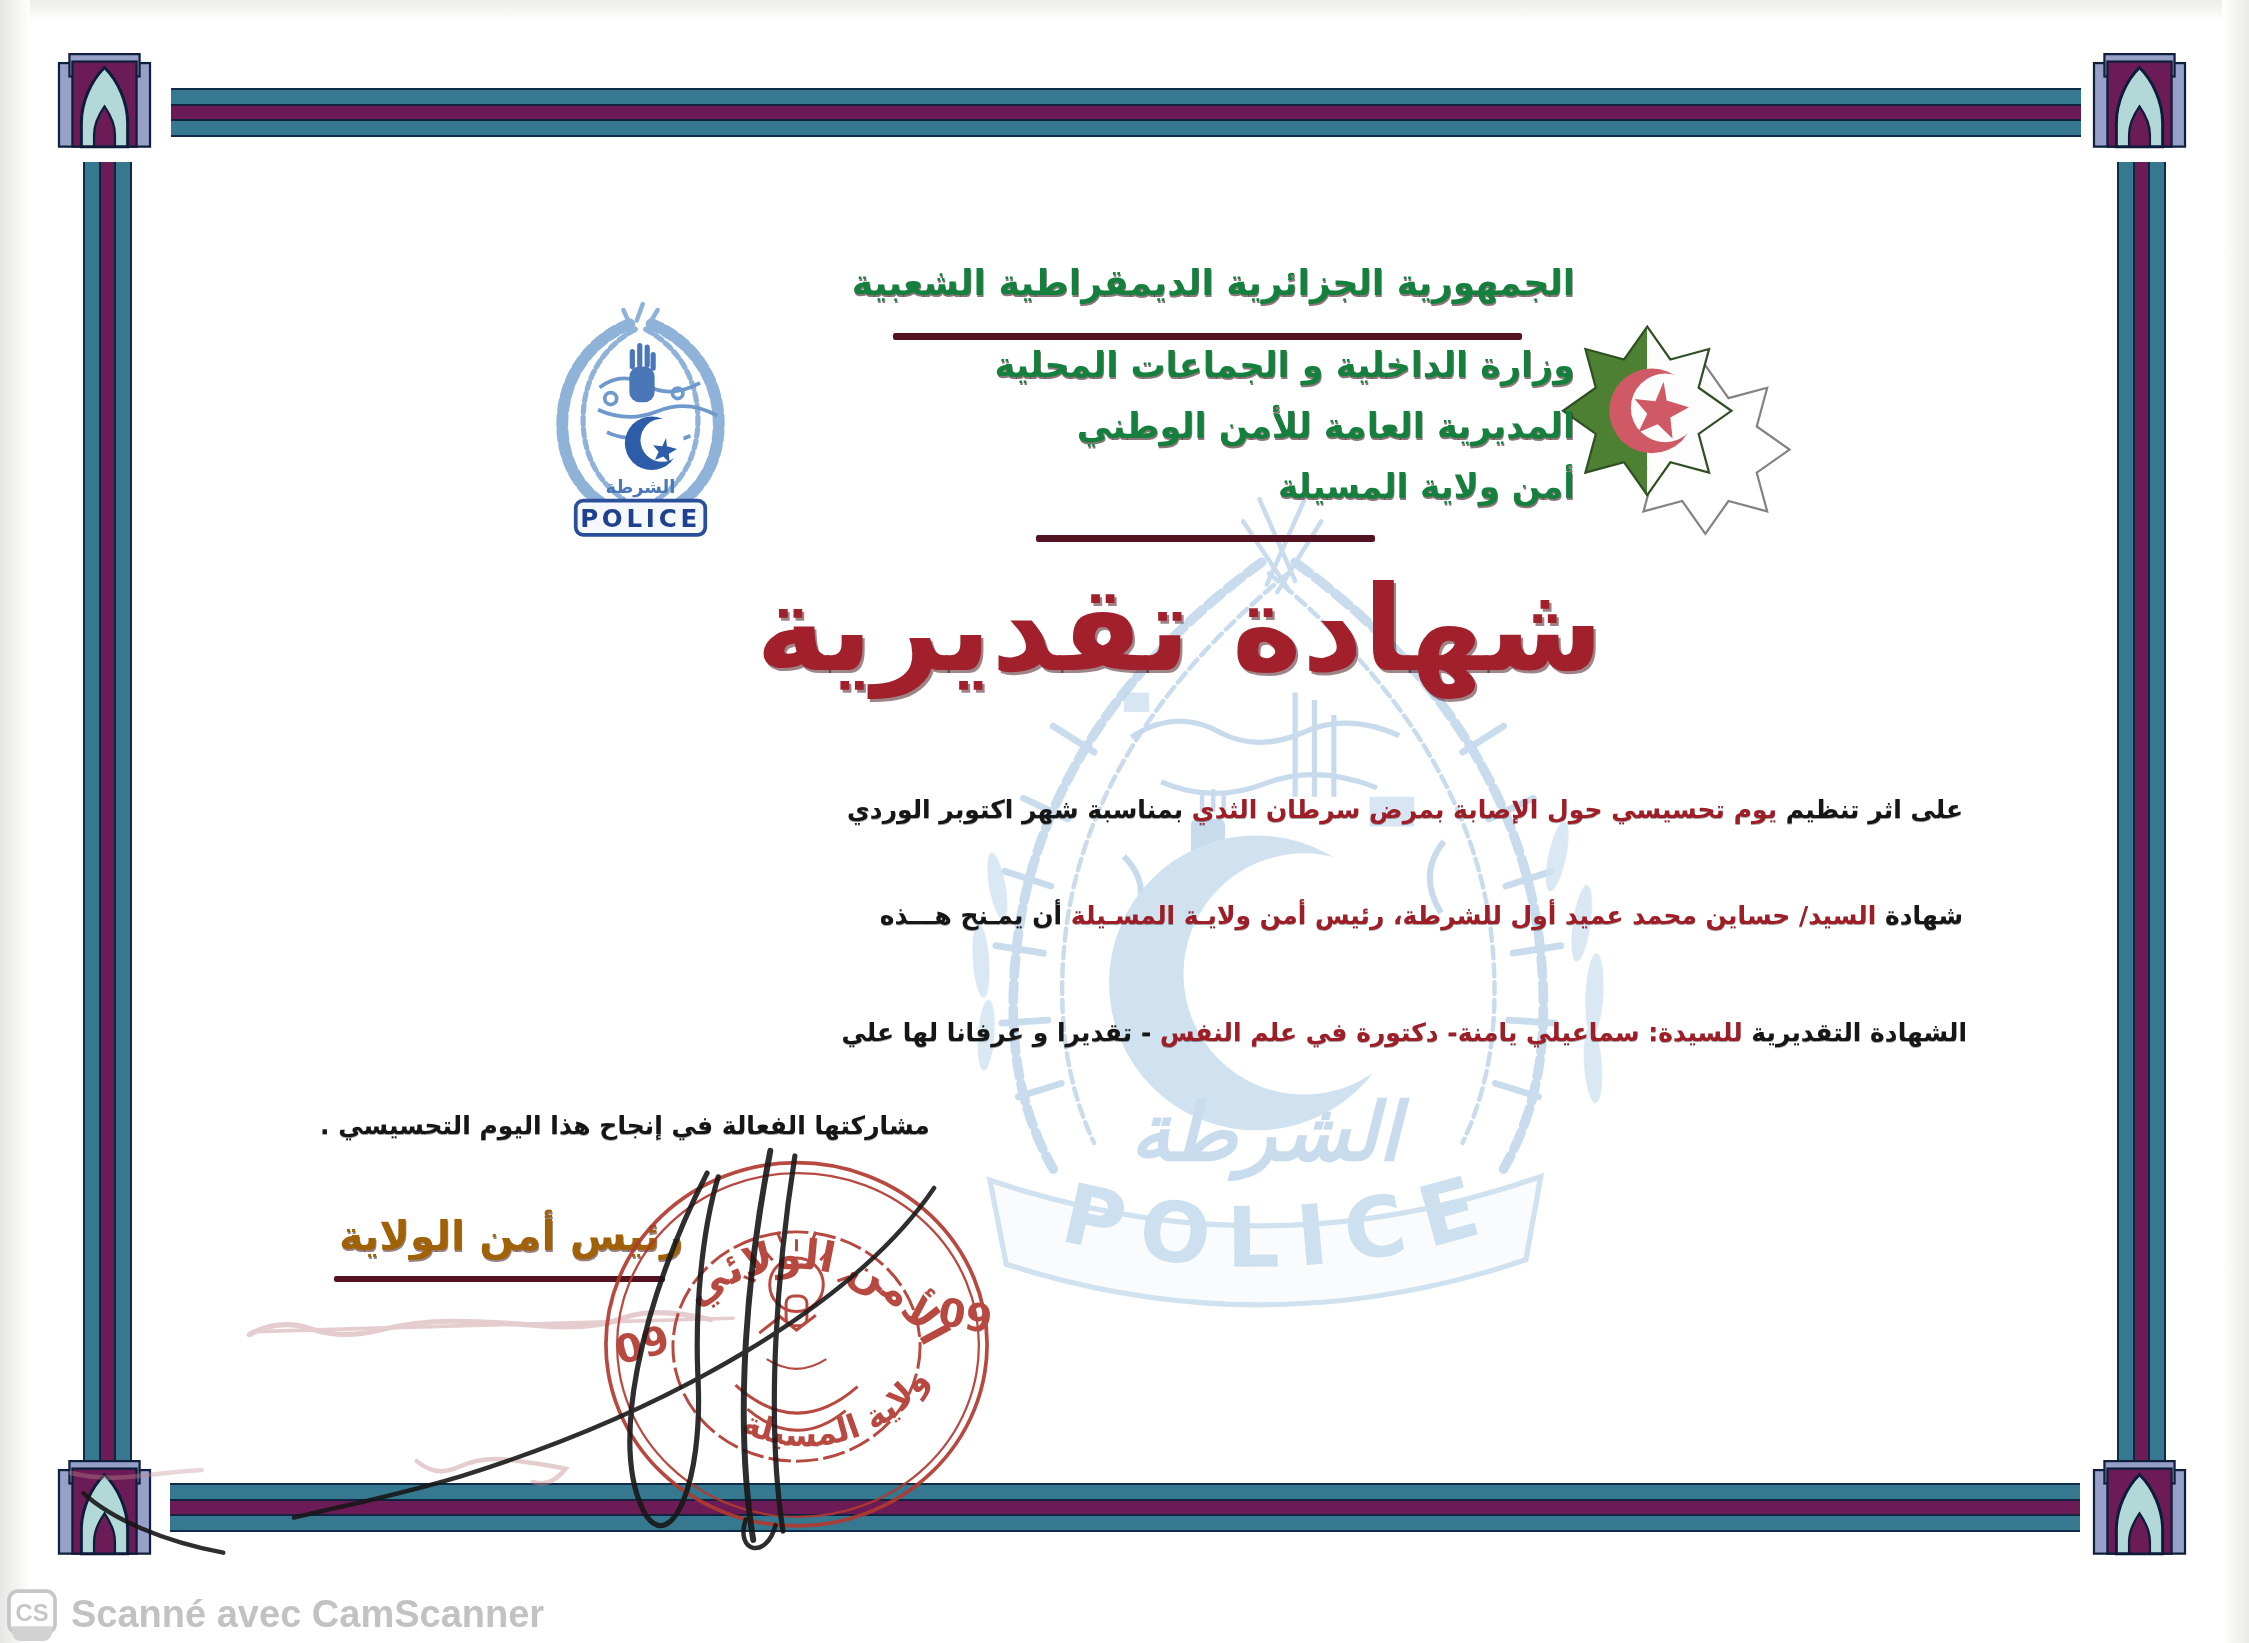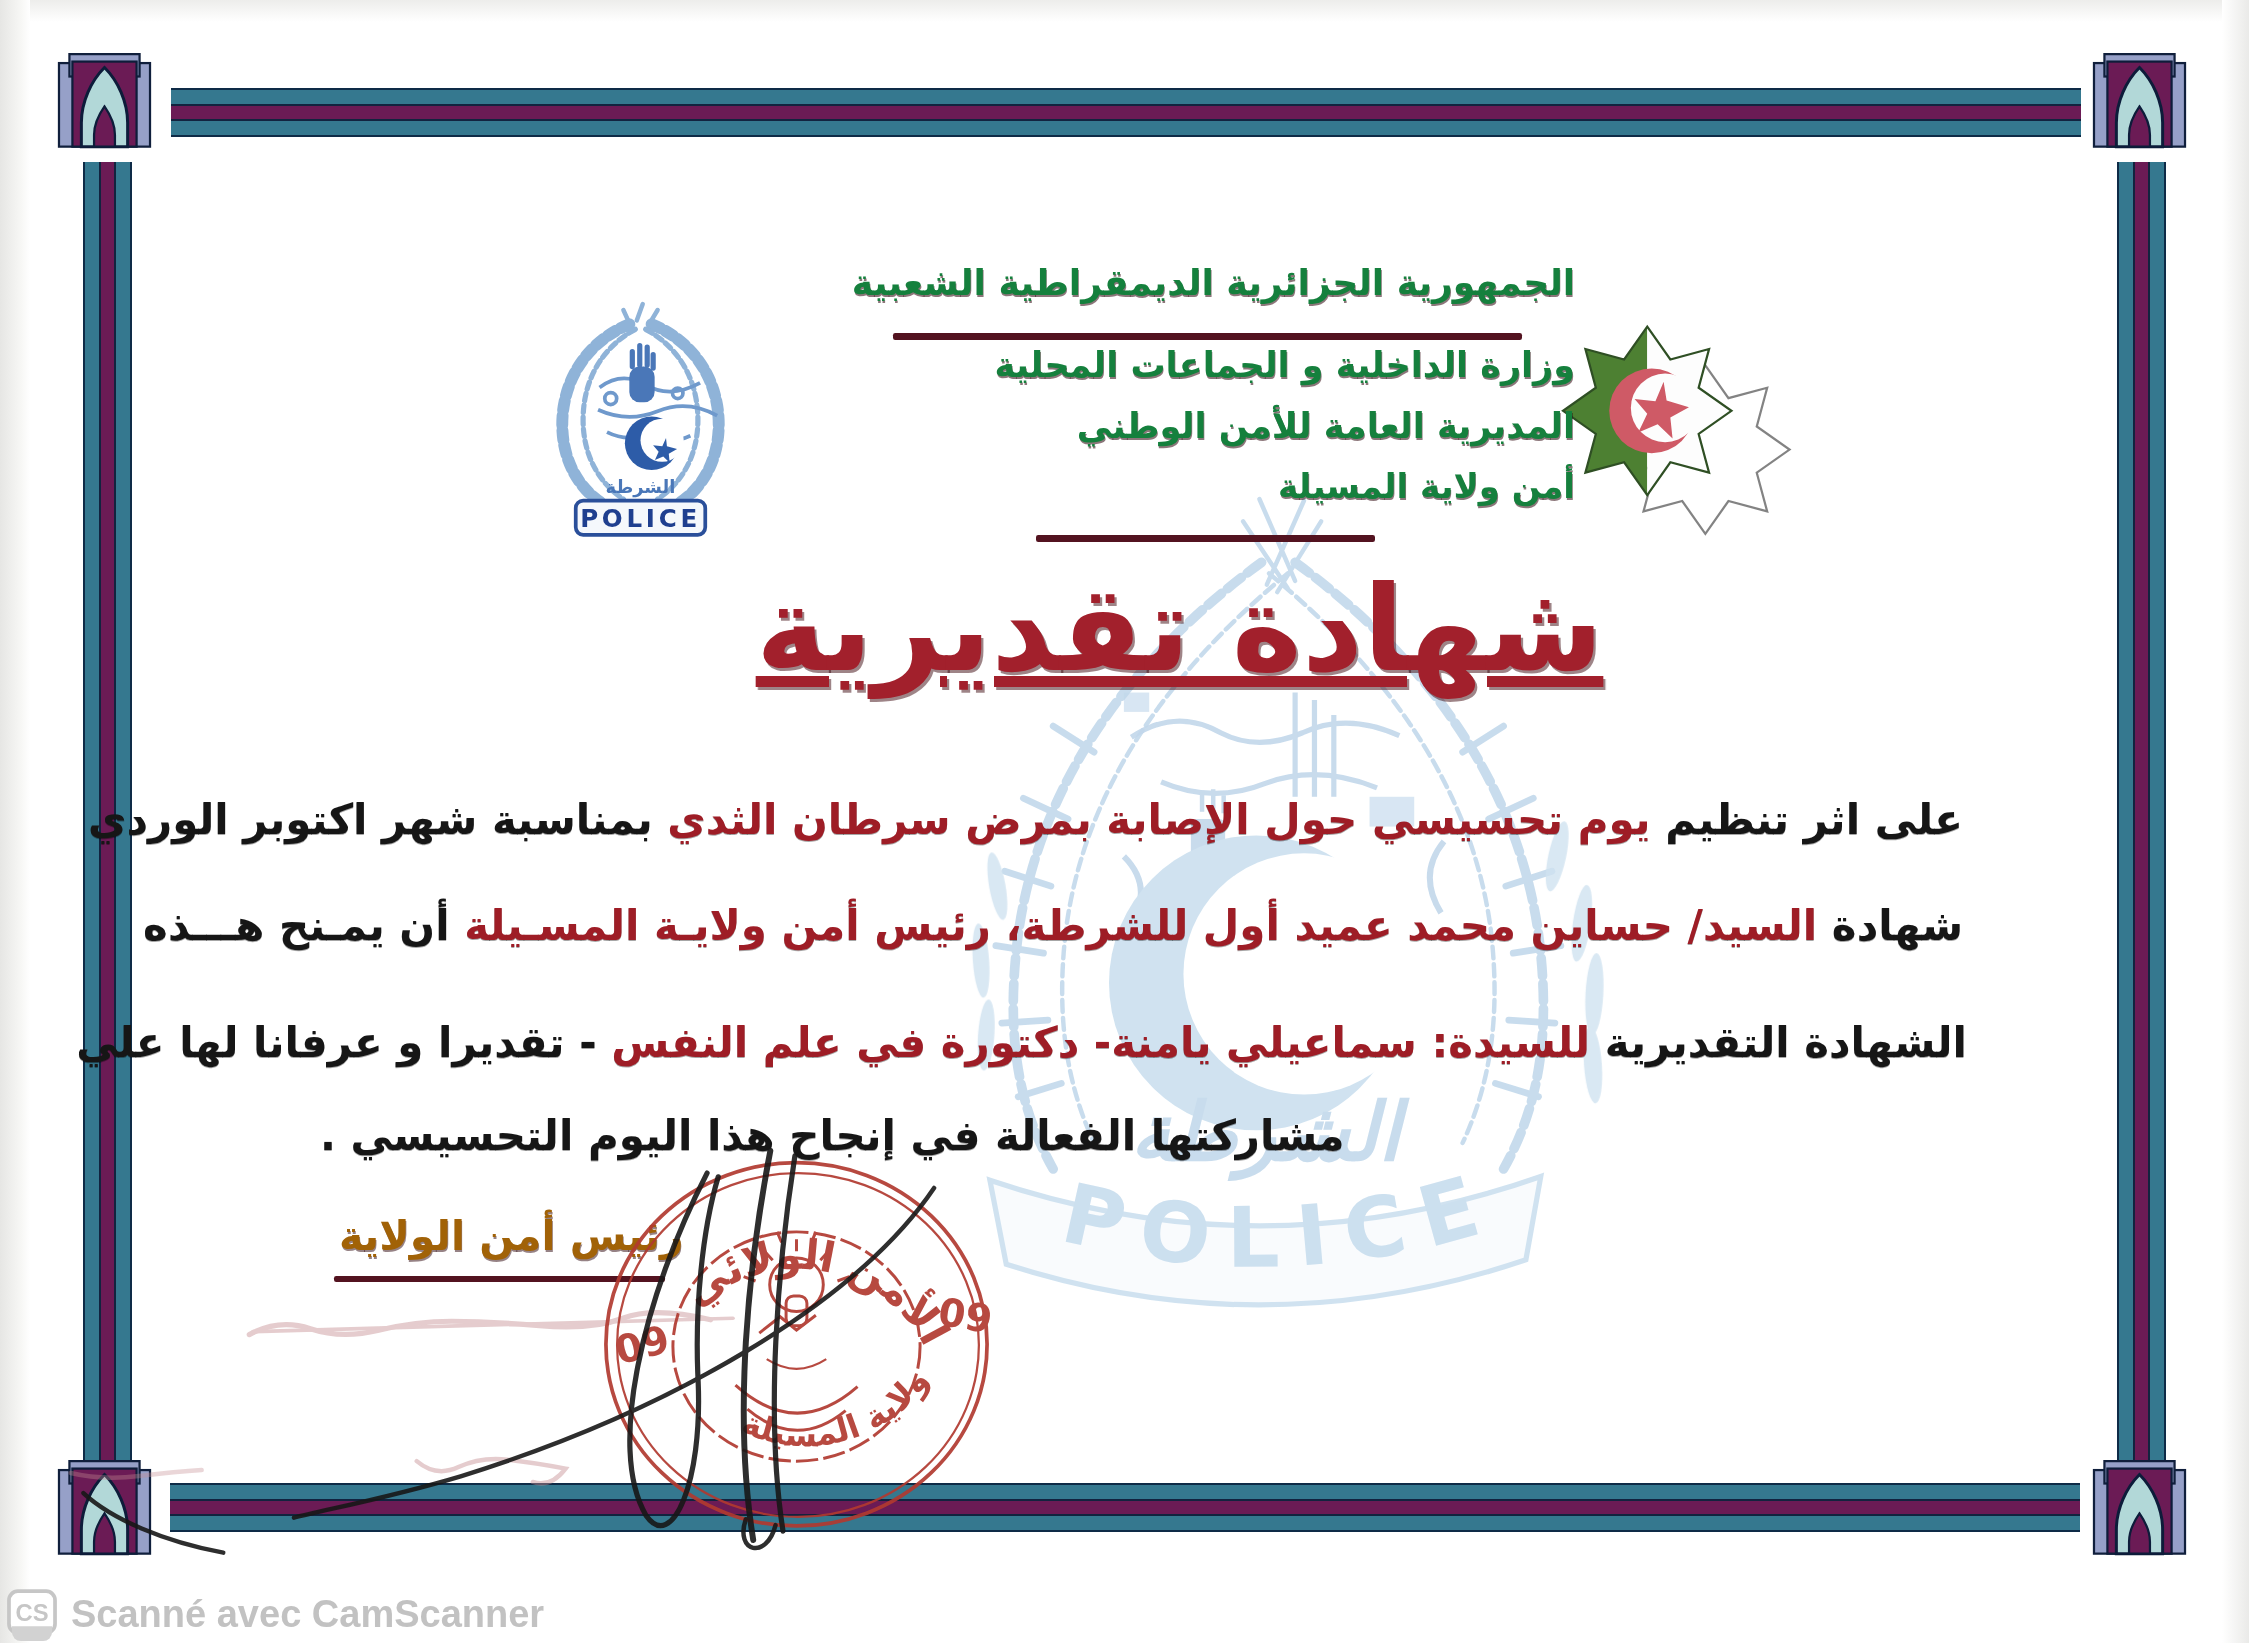--- a/index.html
+++ b/index.html
@@ -26,24 +26,24 @@
   .corner{width:97px;height:101px;}
 
   
   .hdr-line{width:745px;font-weight:bold;color:#15803d;
     text-shadow:0.7px 1.5px 0 rgba(45,6,12,.55);direction:rtl;white-space:nowrap;}
   .hdr-rule{background:#531320;border-radius:2.2px;}
 
   
   .title{width:893px;text-align:center;direction:rtl;font-weight:bold;
     font-size:119px;color:#a2202c;white-space:nowrap;
-    text-shadow:2.2px 3px 0 rgba(62,9,15,.5);text-decoration:underline;}
-
-  
-  .bline{direction:rtl;white-space:nowrap;font-weight:bold;font-size:42px;color:#161616;
+    text-shadow:2.2px 3px 0 rgba(62,9,15,.5);}
+
+  
+  .bline{direction:rtl;white-space:nowrap;font-weight:bold;font-size:25px;color:#161616;
     text-shadow:0 0.7px 0 rgba(0,0,0,.35);}
   .red{color:#9e1d26;}
 
   .sig-label{direction:rtl;white-space:nowrap;font-weight:bold;font-size:41px;color:#a16207;
     text-shadow:0.7px 1.5px 0 rgba(45,6,12,.5);}
 
   
   .cs-text{color:#c2c2c2;font-size:38px;font-weight:bold;font-family:"Liberation Sans",sans-serif;}
 </style>
 </head>

